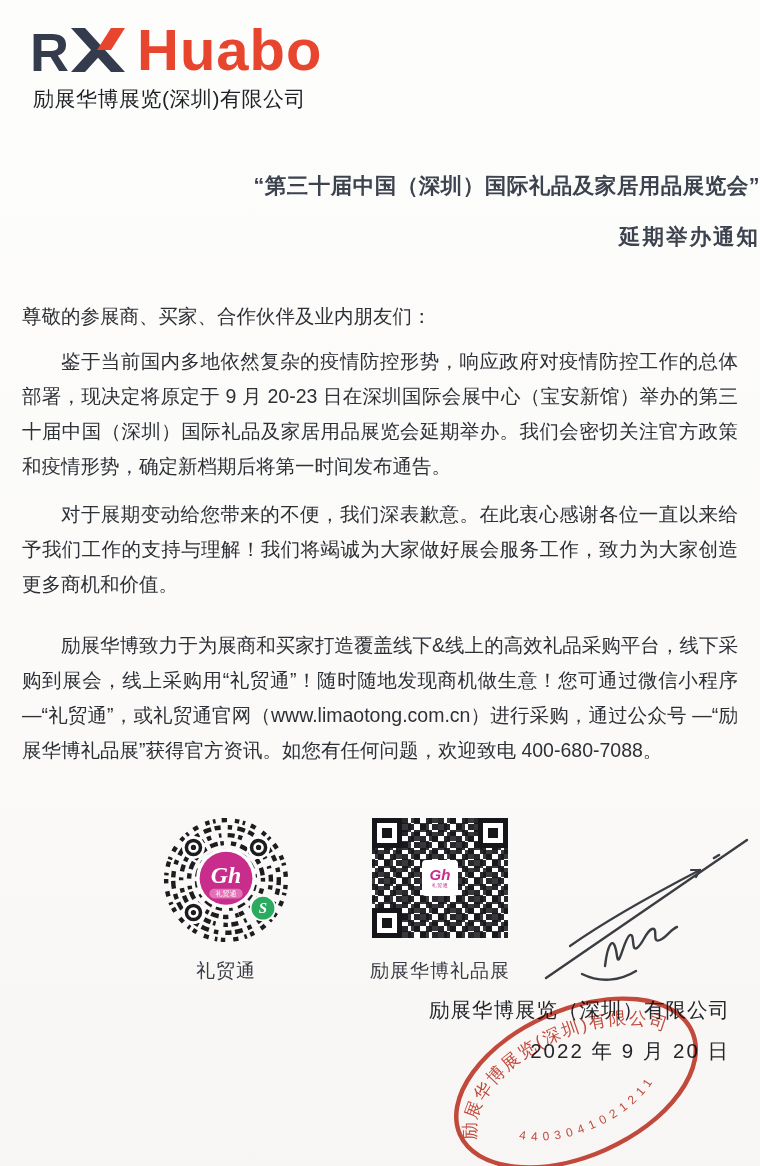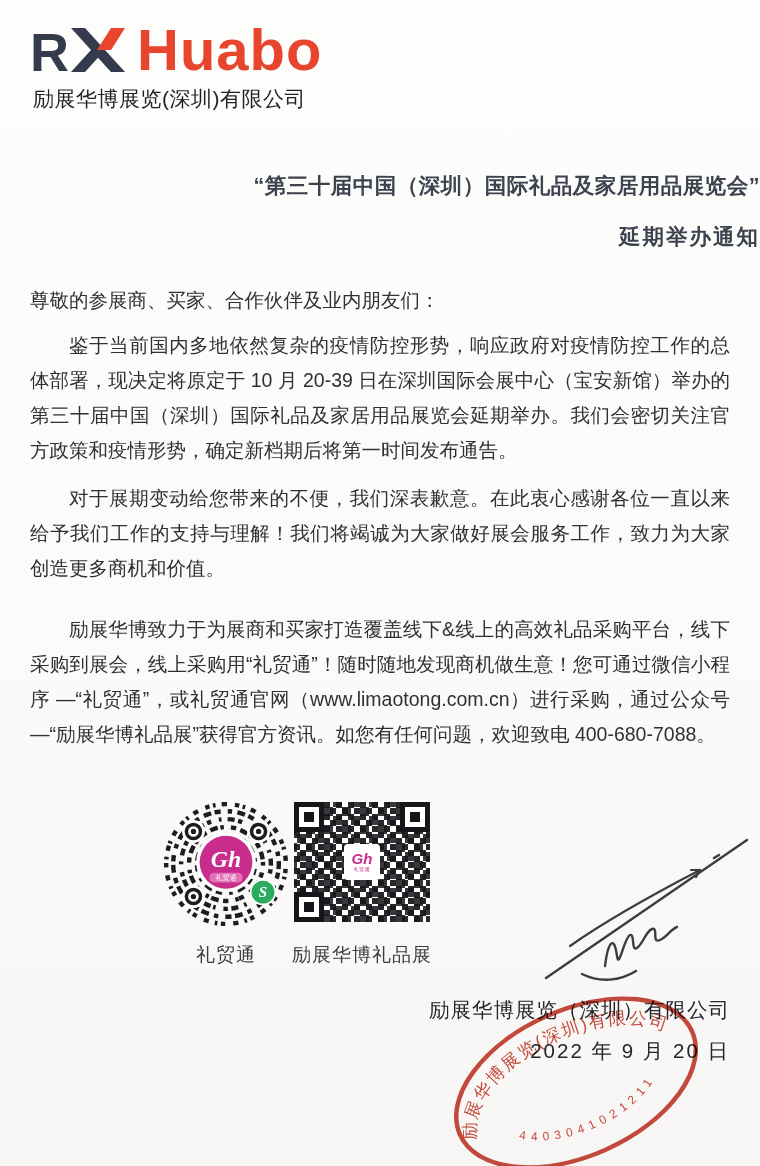--- a/index.html
+++ b/index.html
@@ -13,27 +13,27 @@
   
   .logo-block { padding:24px 0 0 33px; }
   .logo-row { display:flex; align-items:flex-end; gap:12px; height:52px; }
   .brand-word { font-size:58px; font-weight:bold; color:#e8452f; letter-spacing:1px; line-height:1; transform:translateY(3px); }
   .company-line { margin-top:9px; font-size:21px; font-weight:500; color:#1d2024; letter-spacing:.5px; }
   
   .title-block { margin-top:58px; text-align:right; color:#3c424e; }
   .title-line1 { font-size:21.5px; font-weight:bold; letter-spacing:.5px; }
   .title-line2 { font-size:21.5px; font-weight:bold; margin-top:22px; letter-spacing:2px; }
   
-  .content { padding:0 30px; margin-top:32px; font-size:19.5px; line-height:35px; text-align:justify; color:#2d3136; }
+  .content { padding:0 22px; margin-top:48px; font-size:19.5px; line-height:35px; text-align:justify; color:#2d3136; }
   .salutation { margin-bottom:10px; }
   .para { text-indent:2em; }
   .para + .para { margin-top:13px; }
   .para.gap-big { margin-top:26px; }
   
-  .qr-row { display:flex; align-items:flex-start; margin:46px 0 0 160px; }
+  .qr-row { display:flex; align-items:flex-start; margin:46px 0 0 160px; gap:78px; }
   .qr-fig { display:flex; flex-direction:column; align-items:center; }
   .qr-label { margin-top:12px; font-size:19px; color:#3a3e44; letter-spacing:1px; }
   .minicode { width:132px; height:132px; }
   .qr-square { position:relative; width:136px; height:120px; margin:4px 0 8px 0;
     background:
       repeating-conic-gradient(rgba(22,22,26,.92) 0% 25%, transparent 0% 50%) 0px 0px/12px 12px,
       repeating-conic-gradient(rgba(22,22,26,.85) 0% 25%, transparent 0% 50%) 3px 5px/18px 18px,
       #fff;
   }
   .finder { position:absolute; width:30px; height:30px; border:5px solid #15151a; background:#fff; }
@@ -74,21 +74,21 @@
     <div class="company-line">励展华博展览(深圳)有限公司</div>
   </div>
 
   <div class="title-block">
     <div class="title-line1">“第三十届中国（深圳）国际礼品及家居用品展览会”</div>
     <div class="title-line2">延期举办通知</div>
   </div>
 
   <div class="content">
     <p class="salutation">尊敬的参展商、买家、合作伙伴及业内朋友们：</p>
-    <p class="para">鉴于当前国内多地依然复杂的疫情防控形势，响应政府对疫情防控工作的总体部署，现决定将原定于 10 月 20-39 日在深圳国际会展中心（宝安新馆）举办的第三十届中国（深圳）国际礼品及家居用品展览会延期举办。我们会密切关注官方政策和疫情形势，确定新档期后将第一时间发布通告。</p>
+    <p class="para">鉴于当前国内多地依然复杂的疫情防控形势，响应政府对疫情防控工作的总体部署，现决定将原定于 9 月 20-23 日在深圳国际会展中心（宝安新馆）举办的第三十届中国（深圳）国际礼品及家居用品展览会延期举办。我们会密切关注官方政策和疫情形势，确定新档期后将第一时间发布通告。</p>
     <p class="para">对于展期变动给您带来的不便，我们深表歉意。在此衷心感谢各位一直以来给予我们工作的支持与理解！我们将竭诚为大家做好展会服务工作，致力为大家创造更多商机和价值。</p>
     <p class="para gap-big">励展华博致力于为展商和买家打造覆盖线下&amp;线上的高效礼品采购平台，线下采购到展会，线上采购用“礼贸通”！随时随地发现商机做生意！您可通过微信小程序 —“礼贸通”，或礼贸通官网（www.limaotong.com.cn）进行采购，通过公众号 —“励展华博礼品展”获得官方资讯。如您有任何问题，欢迎致电 400-680-7088。</p>
   </div>
 
   <div class="qr-row">
 
     <div class="qr-fig">
       <svg class="minicode" viewBox="0 0 150 150">
         <g fill="none" stroke="#1d1d1f" stroke-width="5">
           <circle cx="75" cy="75" r="24" stroke-dasharray="5 7 3 6 8 4"></circle>

